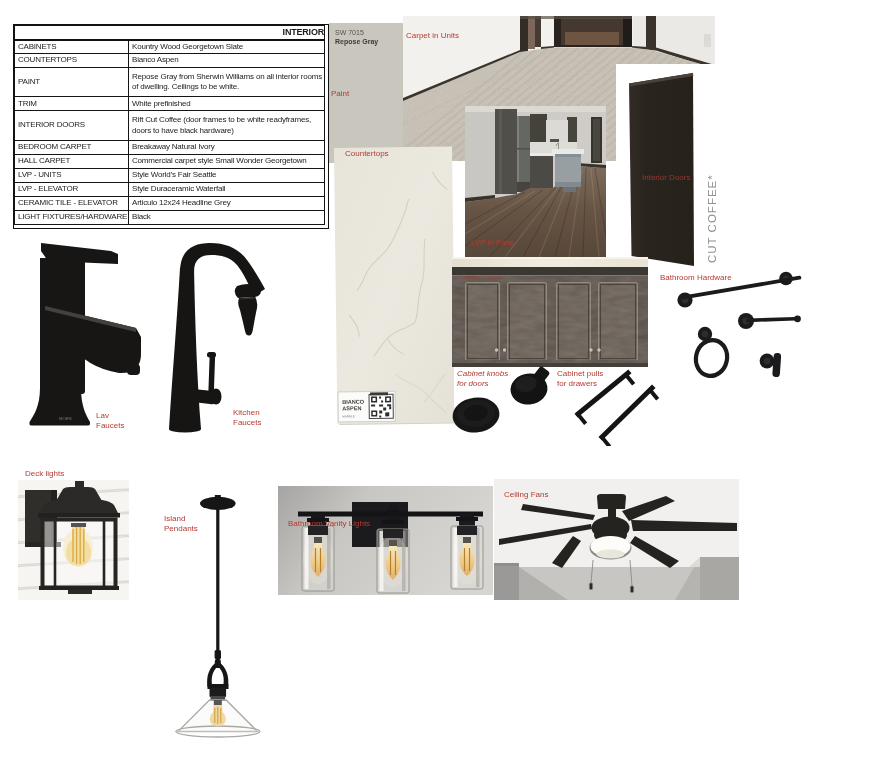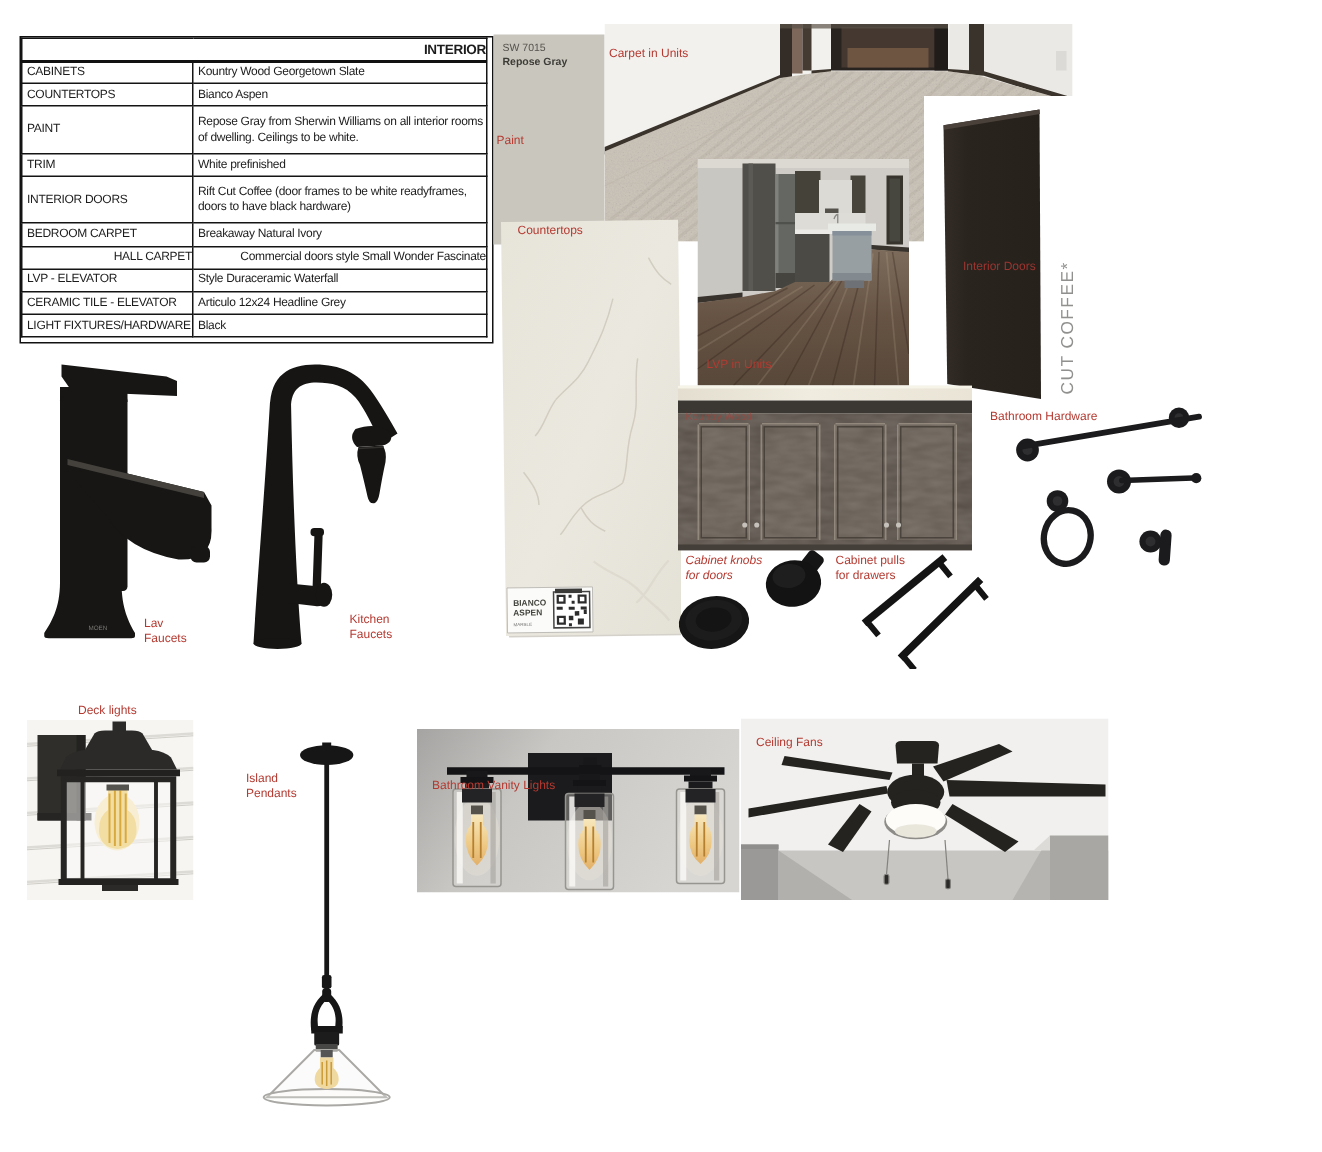--- a/index.html
+++ b/index.html
@@ -42,23 +42,27 @@
           <td>White prefinished</td>
         </tr>
   <tr style="height:25px;">
           <td>INTERIOR DOORS</td>
           <td>Rift Cut Coffee (door frames to be white readyframes,<br>doors to have black hardware)</td>
         </tr>
   <tr style="height:12px;margin-top:44px;">
           <td>BEDROOM CARPET</td>
           <td>Breakaway Natural Ivory</td>
         </tr>
-  <tr style="height:12px;text-align:right;">
+  <tr style="height:12px;">
           <td>HALL CARPET</td>
-          <td>Commercial doors style Small Wonder Fascinate</td>
+          <td>Commercial carpet style Small Wonder Georgetown</td>
+        </tr>
+  <tr style="height:12px;">
+          <td>LVP - UNITS</td>
+          <td>Style World’s Fair Seattle</td>
         </tr>
   <tr style="height:12px;">
           <td>LVP - ELEVATOR</td>
           <td>Style Duraceramic Waterfall</td>
         </tr>
   <tr style="height:12px;">
           <td>CERAMIC TILE - ELEVATOR</td>
           <td>Articulo 12x24 Headline Grey</td>
         </tr>
   <tr style="height:12px;">
@@ -239,21 +243,21 @@
     <line x1="134" y1="151" x2="126" y2="62"></line>
   </g>
 
   <rect x="87" y="43" width="32" height="5" fill="#e8eae6"></rect>
   <rect x="90" y="48" width="26" height="33" fill="#979fa3"></rect>
   <rect x="90" y="48" width="26" height="3" fill="#85909a"></rect>
   <rect x="90" y="76" width="26" height="5" fill="#828a8f"></rect>
   <rect x="98" y="81" width="13" height="5" fill="#6e7276"></rect>
 </svg>
 
-<div class="abs red" style="left:471px;top:238px;">LVP in Units</div>
+<div class="abs red" style="left:471px;top:238px;">LVP in Fans</div>
 
 <svg class="abs" style="left:333px;top:145px;" width="121" height="285" viewBox="0 0 121 285">
   <defs>
     <linearGradient id="slabg" x1="0" y1="0" x2="1" y2="1">
       <stop offset="0" stop-color="#e7e4da"></stop>
       <stop offset="0.5" stop-color="#ebe8df"></stop>
       <stop offset="1" stop-color="#e4e1d7"></stop>
     </linearGradient>
   </defs>
   <g transform="rotate(-0.7 1 3)">
@@ -476,21 +480,21 @@
     <rect x="42" y="112" width="9" height="5.5" rx="2.5"></rect>
     <path d="M28,149 L48,151 Q53,152 52,157 L51,161 Q50,165 45,164 L28,162 Z"></path>
     <ellipse cx="51" cy="156.5" rx="5.5" ry="8"></ellipse>
   </g>
   <path d="M74,59 L91,58" stroke="#33312e" stroke-width="1" fill="none"></path>
 </svg>
 
 <div class="abs red" style="left:96px;top:411px;">Lav<br>Faucets</div>
 <div class="abs red" style="left:233px;top:408px;">Kitchen<br>Faucets</div>
 
-<div class="abs red" style="left:25px;top:469px;margin-left:27px;">Deck lights</div>
+<div class="abs red" style="left:25px;top:469px;">Deck lights</div>
 
 <svg class="abs" style="left:18px;top:480px;" width="111" height="120" viewBox="0 0 111 120">
   <rect x="0" y="0" width="111" height="120" fill="#f6f5f2"></rect>
 
   <g stroke="#dddbd5" stroke-width="1.6">
     <line x1="0" y1="16" x2="111" y2="9"></line>
     <line x1="0" y1="39" x2="111" y2="32"></line>
     <line x1="0" y1="62" x2="111" y2="55"></line>
     <line x1="0" y1="85" x2="111" y2="78"></line>
     <line x1="0" y1="108" x2="111" y2="101"></line>

